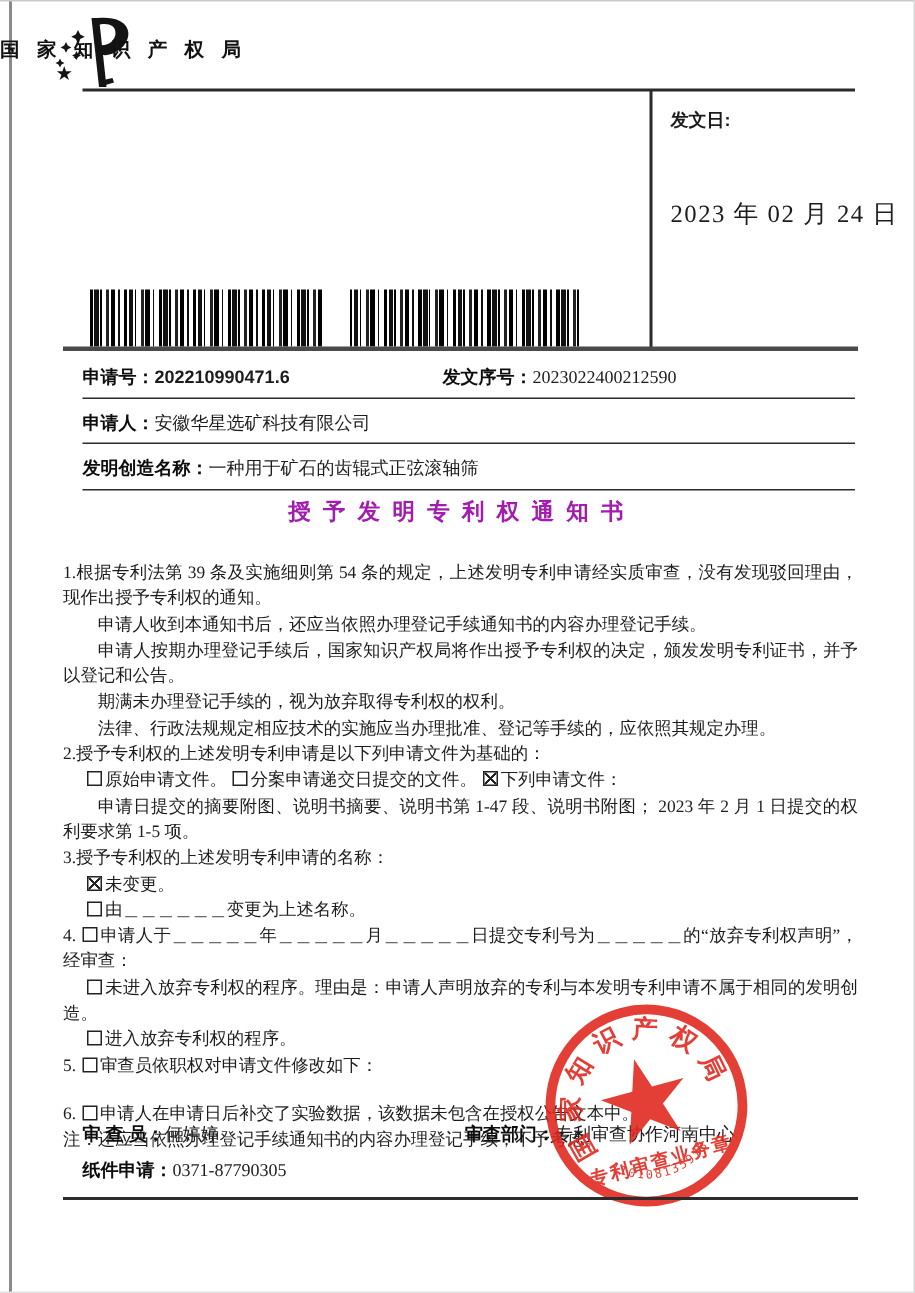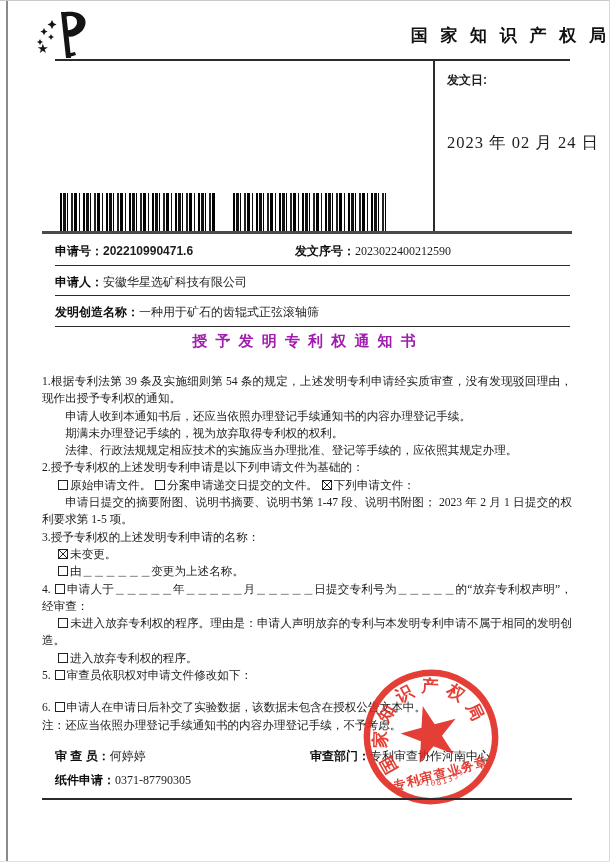--- a/index.html
+++ b/index.html
@@ -9,23 +9,23 @@
   .page { position:absolute; inset:0; background:#fff; }
 
   
   .edge-left  { position:absolute; left:6px; top:0; width:2px; height:862px; background:#8a8a8a; }
   .edge-top   { position:absolute; left:0; top:0; width:610px; height:1px; background:#c9c9c9; }
   .edge-right { position:absolute; right:0; top:0; width:1px; height:862px; background:#d8d8d8; }
   .edge-bottom{ position:absolute; left:0; bottom:0; width:610px; height:1px; background:#e2e2e2; }
 
   
   .logo { position:absolute; left:30px; top:8px; width:66px; height:62px; }
-  .agency-title { position:absolute; left:0; top:24px; width:610px; text-align:right;
+  .agency-title { position:absolute; left:0; top:24px; width:610px; text-align:left;
        font-family:"Liberation Sans","DejaVu Sans",sans-serif; font-weight:bold;
-       font-size:17px; letter-spacing:4px; color:#111; }
+       font-size:13px; letter-spacing:4px; color:#111; }
   .rule-header { position:absolute; left:55px; top:59px; width:515px; height:2px; background:#2b2b2b; }
 
   
   .vline { position:absolute; left:433px; top:60px; width:1.5px; height:172px; background:#2b2b2b; }
   .issue-label { position:absolute; left:447px; top:72px; font-size:12px; font-weight:bold;
        font-family:"Liberation Sans","DejaVu Sans",sans-serif; }
   .issue-date { position:absolute; left:443px; top:132px; width:160px; text-align:center;
        font-size:16.5px; letter-spacing:1px; }
 
   
@@ -129,20 +129,21 @@
   <div class="rule-b"></div>
   <div class="meta-row row3">
     <span class="lbl">发明创造名称：</span><span class="val">一种用于矿石的齿辊式正弦滚轴筛</span>
   </div>
   <div class="rule-c"></div>
 
   <div class="notice-title">授 予 发 明 专 利 权 通 知 书</div>
   <div class="body-text" id="notice-body">
       <p>1.根据专利法第 39 条及实施细则第 54 条的规定，上述发明专利申请经实质审查，没有发现驳回理由，现作出授予专利权的通知。</p>
       <p class="ind2">申请人收到本通知书后，还应当依照办理登记手续通知书的内容办理登记手续。</p>
+      <p class="ind2">申请人按期办理登记手续后，国家知识产权局将作出授予专利权的决定，颁发发明专利证书，并予以登记和公告。</p>
       <p class="ind2">期满未办理登记手续的，视为放弃取得专利权的权利。</p>
       <p class="ind2">法律、行政法规规定相应技术的实施应当办理批准、登记等手续的，应依照其规定办理。</p>
       <p>2.授予专利权的上述发明专利申请是以下列申请文件为基础的：</p>
       <p class="ind1"><span class="cb"></span>原始申请文件。 <span class="cb"></span>分案申请递交日提交的文件。 <span class="cb checked"></span>下列申请文件：</p>
       <p class="ind2">申请日提交的摘要附图、说明书摘要、说明书第 1-47 段、说明书附图； 2023 年 2 月 1 日提交的权利要求第 1-5 项。</p>
       <p>3.授予专利权的上述发明专利申请的名称：</p>
       <p class="ind1"><span class="cb checked"></span>未变更。</p>
       <p class="ind1"><span class="cb"></span>由＿＿＿＿＿＿变更为上述名称。</p>
       <p>4. <span class="cb"></span>申请人于＿＿＿＿＿年＿＿＿＿＿月＿＿＿＿＿日提交专利号为＿＿＿＿＿的“放弃专利权声明”，经审查：</p>
       <p class="ind1"><span class="cb"></span>未进入放弃专利权的程序。理由是：申请人声明放弃的专利与本发明专利申请不属于相同的发明创造。</p>

